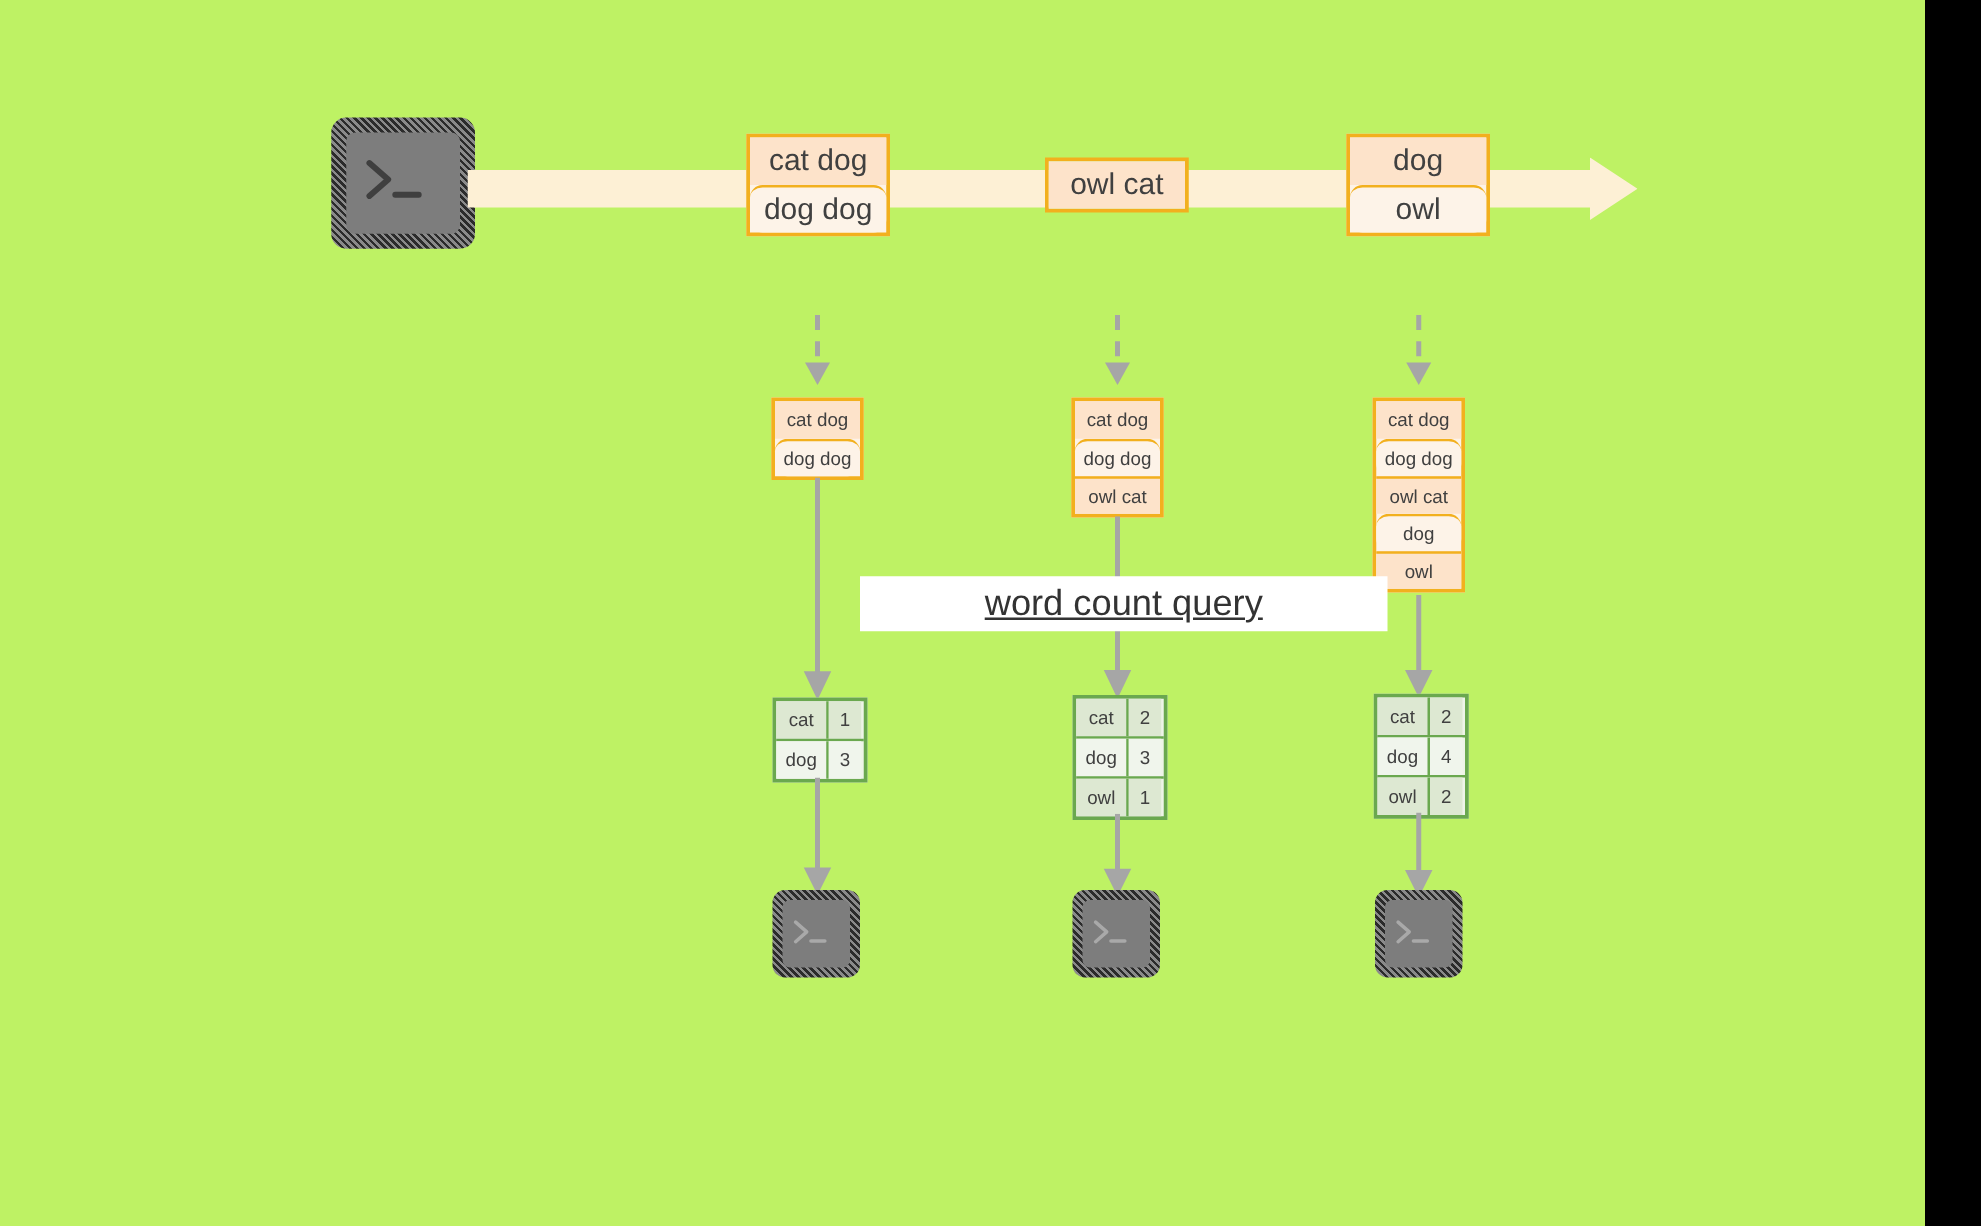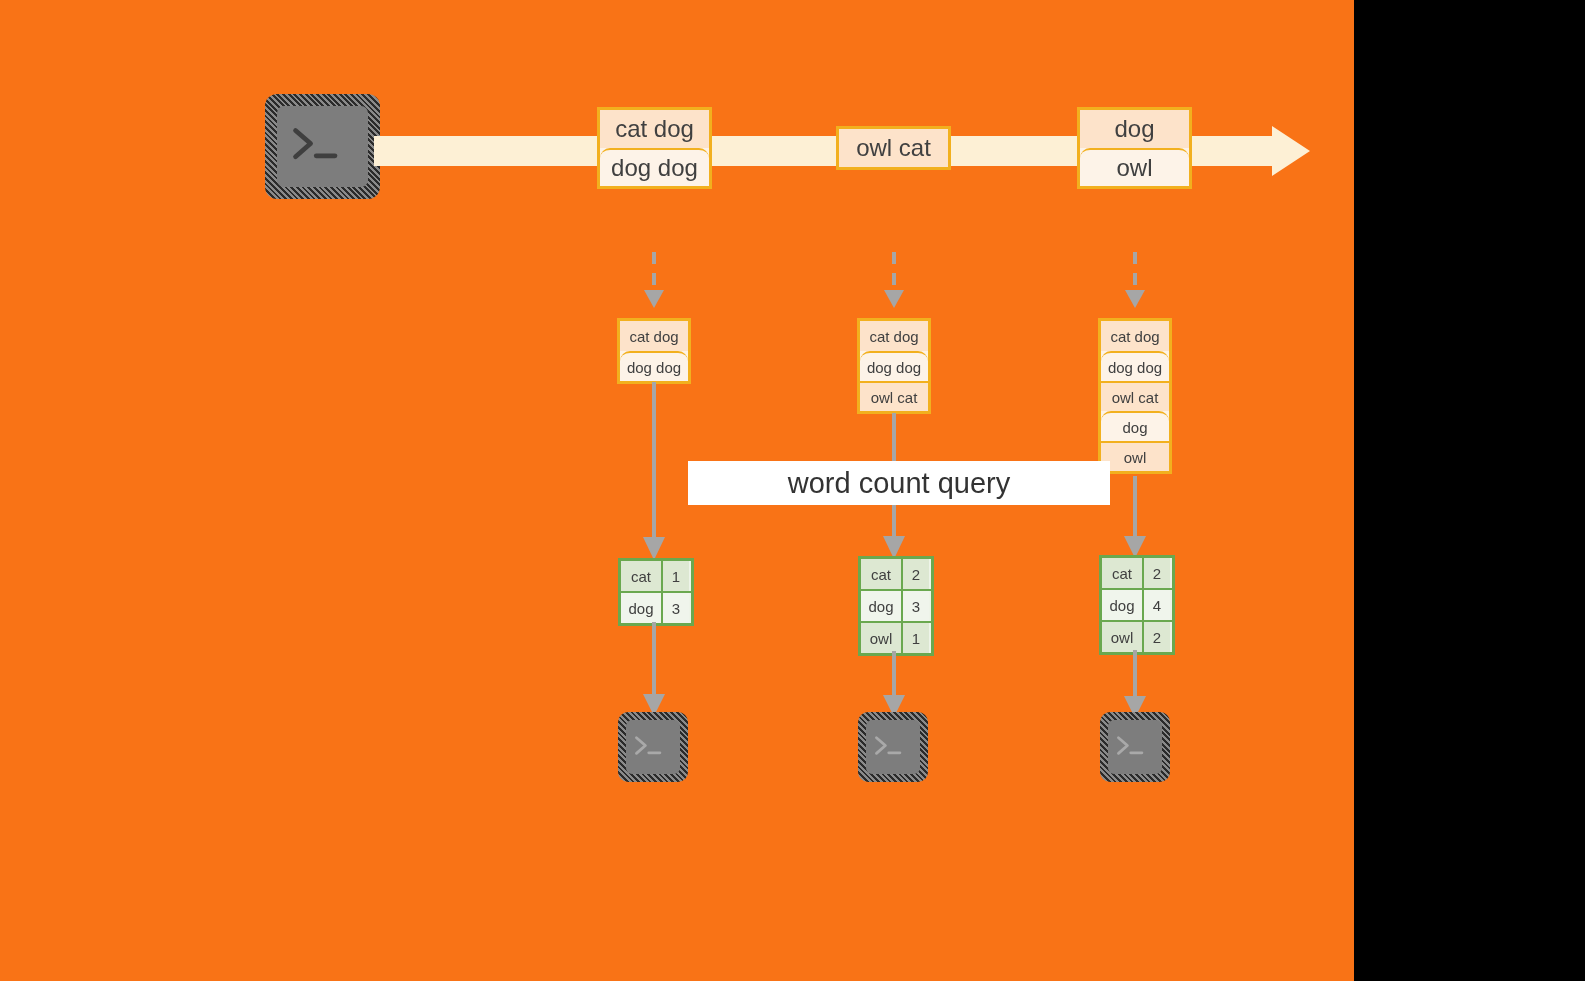--- a/index.html
+++ b/index.html
@@ -5,23 +5,23 @@
   html, body {
     margin: 0;
     padding: 0;
     background: #000000;
   }
   body {
     font-family: "Liberation Sans", sans-serif;
   }
   #canvas {
     position: relative;
-    width: 1354px;
+    width: 1540px;
     height: 981px;
-    background: #f97316;
+    background: #bef264;
     overflow: hidden;
   }
 
   
   .term-icon {
     position: absolute;
     box-sizing: border-box;
     border-radius: 12px;
     background:
       repeating-linear-gradient(45deg,
@@ -121,20 +121,21 @@
   .conn { position: absolute; }
 
   
   .label-band {
     position: absolute;
     background: #ffffff;
     display: flex;
     align-items: center;
     justify-content: center;
     color: #333333;
+    text-decoration: underline;
   }
   .label-band span { font-size: 29px; }
 </style>
 </head>
 <body>
 
 <div id="canvas">
 
   <div class="term-icon" style="left:265px; top:94px; width:115px; height:105px;">
     <div class="inner">

